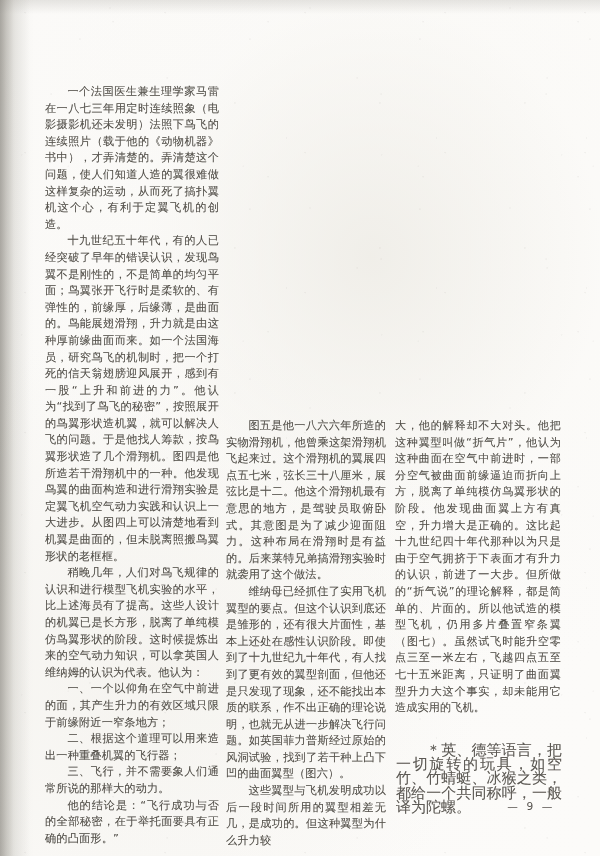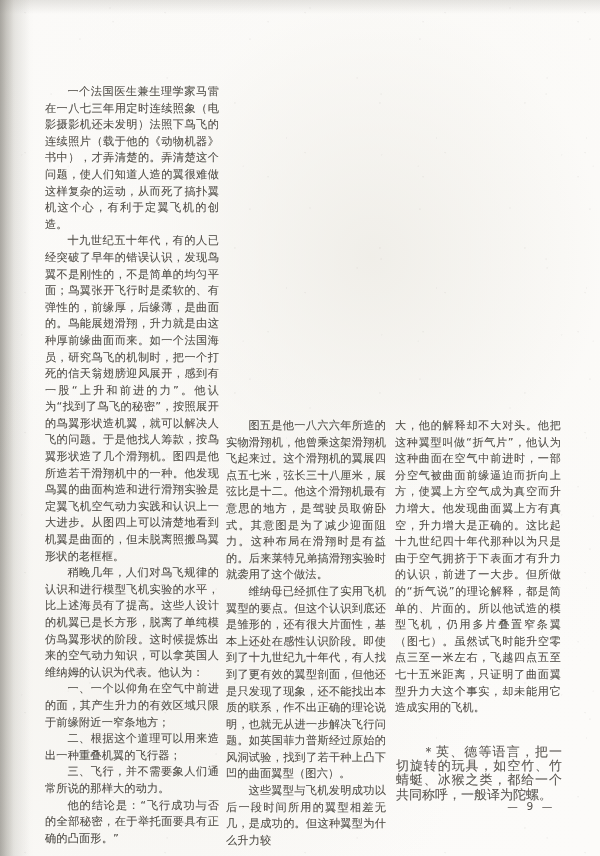--- a/index.html
+++ b/index.html
@@ -97,22 +97,22 @@
     width: 166px;
   }
   #footnote-rule {
     width: 44px;
     height: 0;
     border-top: 1px solid rgba(120,117,110,0.0);
     margin-bottom: 2px;
   }
   .footnote-text {
     margin: 0;
-    font-family: Liberation Serif, serif;
-    font-size: 13px;
+    font-family: Liberation Mono, monospace;
+    font-size: 15px;
     line-height: 14.2px;
     text-align: justify;
     text-align-last: left;
     text-justify: inter-character;
     color: #5c5954;
     text-indent: 2em;
     text-shadow: 0 0 0.6px rgba(92,89,84,0.3);
   }
 
   
@@ -148,21 +148,21 @@
     <p class="para">一个法国医生兼生理学家马雷在一八七三年用定时连续照象（电影摄影机还未发明）法照下鸟飞的连续照片（载于他的《动物机器》书中），才弄清楚的。弄清楚这个问题，使人们知道人造的翼很难做这样复杂的运动，从而死了搞扑翼机这个心，有利于定翼飞机的创造。</p>
     <p class="para">十九世纪五十年代，有的人已经突破了早年的错误认识，发现鸟翼不是刚性的，不是简单的均匀平面；鸟翼张开飞行时是柔软的、有弹性的，前缘厚，后缘薄，是曲面的。鸟能展翅滑翔，升力就是由这种厚前缘曲面而来。如一个法国海员，研究鸟飞的机制时，把一个打死的信天翁翅膀迎风展开，感到有一股“上升和前进的力”。他认为“找到了鸟飞的秘密”，按照展开的鸟翼形状造机翼，就可以解决人飞的问题。于是他找人筹款，按鸟翼形状造了几个滑翔机。图四是他所造若干滑翔机中的一种。他发现鸟翼的曲面构造和进行滑翔实验是定翼飞机空气动力实践和认识上一大进步。从图四上可以清楚地看到机翼是曲面的，但未脱离照搬鸟翼形状的老框框。</p>
     <p class="para">稍晚几年，人们对鸟飞规律的认识和进行模型飞机实验的水平，比上述海员有了提高。这些人设计的机翼已是长方形，脱离了单纯模仿鸟翼形状的阶段。这时候提炼出来的空气动力知识，可以拿英国人维纳姆的认识为代表。他认为：</p>
     <p class="para">一、一个以仰角在空气中前进的面，其产生升力的有效区域只限于前缘附近一窄条地方；</p>
     <p class="para">二、根据这个道理可以用来造出一种重叠机翼的飞行器；</p>
     <p class="para">三、飞行，并不需要象人们通常所说的那样大的动力。</p>
     <p class="para">他的结论是：“飞行成功与否的全部秘密，在于举托面要具有正确的凸面形。”</p>
   </div>
 
   <div class="col" id="column-3">
-    <p class="para noindent">大，他的解释却不大对头。他把这种翼型叫做“折气片”，他认为这种曲面在空气中前进时，一部分空气被曲面前缘逼迫而折向上方，使翼上方空气成为真空而升力增大。他发现曲面翼上方有真空，升力增大是正确的。这比起十九世纪四十年代那种以为只是由于空气拥挤于下表面才有升力的认识，前进了一大步。但所做的“折气说”的理论解释，都是简单的、片面的。所以他试造的模型飞机，仍用多片叠置窄条翼（图七）。虽然试飞时能升空零点三至一米左右，飞越四点五至七十五米距离，只证明了曲面翼型升力大这个事实，却未能用它造成实用的飞机。</p>
+    <p class="para noindent">大，他的解释却不大对头。他把这种翼型叫做“折气片”，他认为这种曲面在空气中前进时，一部分空气被曲面前缘逼迫而折向上方，脱离了单纯模仿鸟翼形状的阶段。他发现曲面翼上方有真空，升力增大是正确的。这比起十九世纪四十年代那种以为只是由于空气拥挤于下表面才有升力的认识，前进了一大步。但所做的“折气说”的理论解释，都是简单的、片面的。所以他试造的模型飞机，仍用多片叠置窄条翼（图七）。虽然试飞时能升空零点三至一米左右，飞越四点五至七十五米距离，只证明了曲面翼型升力大这个事实，却未能用它造成实用的飞机。</p>
   </div>
 
   <div id="footnote-block">
     <div id="footnote-rule"></div>
     <p class="footnote-text">＊英、德等语言，把一切旋转的玩具，如空竹、竹蜻蜓、冰猴之类，都给一个共同称呼，一般译为陀螺。</p>
   </div>
 
   <div id="page-number">— 9 —</div>
 
   <div id="paper-grain"></div>

